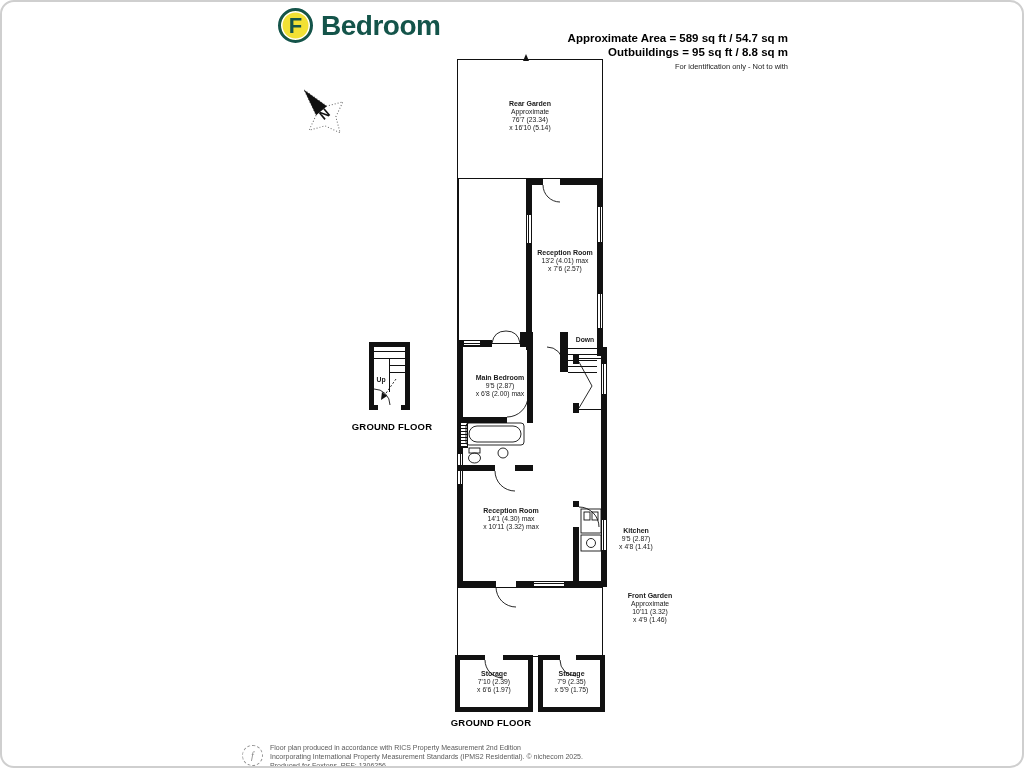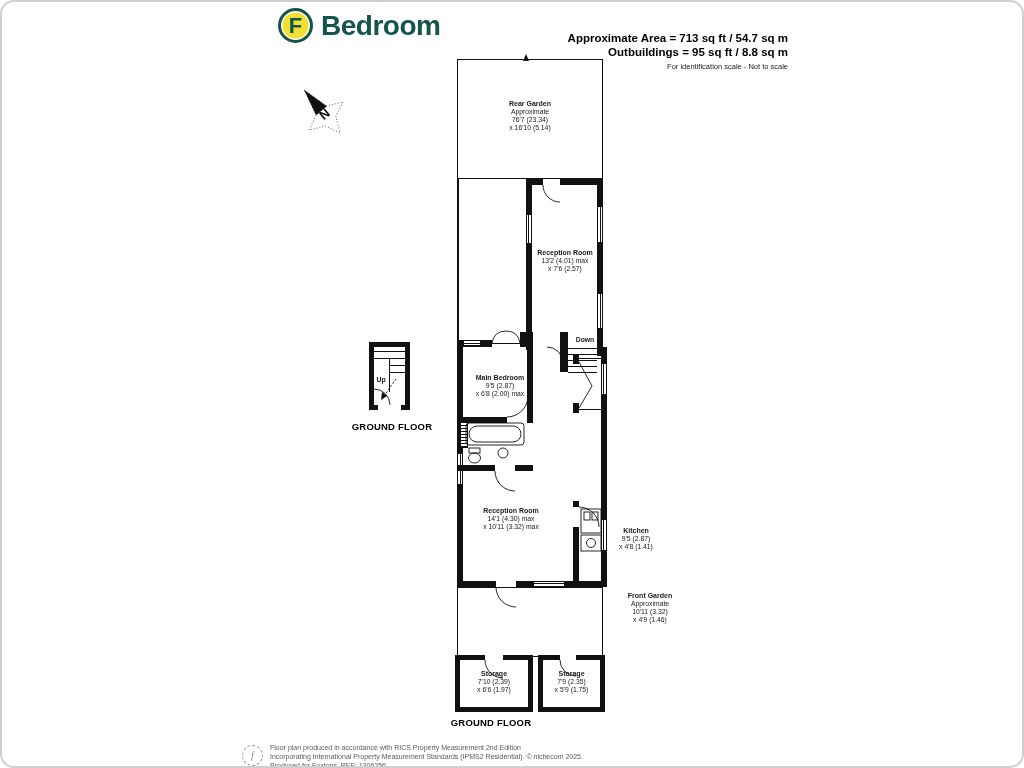--- a/index.html
+++ b/index.html
@@ -59,23 +59,23 @@
 </head>
 <body>
 
 <div class="page">
 
   <div class="logo-circle">
     <span>F</span>
   </div>
   <div class="brand-text">Bedroom</div>
   <div class="area-block">
-    <span class="area-line">Approximate Area = 713 sq ft / 54.7 sq m</span>
+    <span class="area-line">Approximate Area = 589 sq ft / 54.7 sq m</span>
     <span class="area-line">Outbuildings = 95 sq ft / 8.8 sq m</span>
-    <span class="disclaimer">For identification scale - Not to scale</span>
+    <span class="disclaimer">For identification only - Not to with</span>
   </div>
 
   <svg class="overlay-svg" style="left:288px; top:80px;" width="74" height="68" viewBox="0 0 74 68">
     <g transform="rotate(-40 36 34)">
       <polygon points="36,0 43,27 58,34 43,41 36,56 29,41 14,34 29,27" fill="#ffffff" stroke="#666" stroke-width="1" stroke-dasharray="1,2"></polygon>
       <polygon points="36,0 43,27 29,27" fill="#111"></polygon>
       <text x="36" y="36" text-anchor="middle" font-size="13" font-weight="bold" fill="#111">N</text>
     </g>
   </svg>
 

